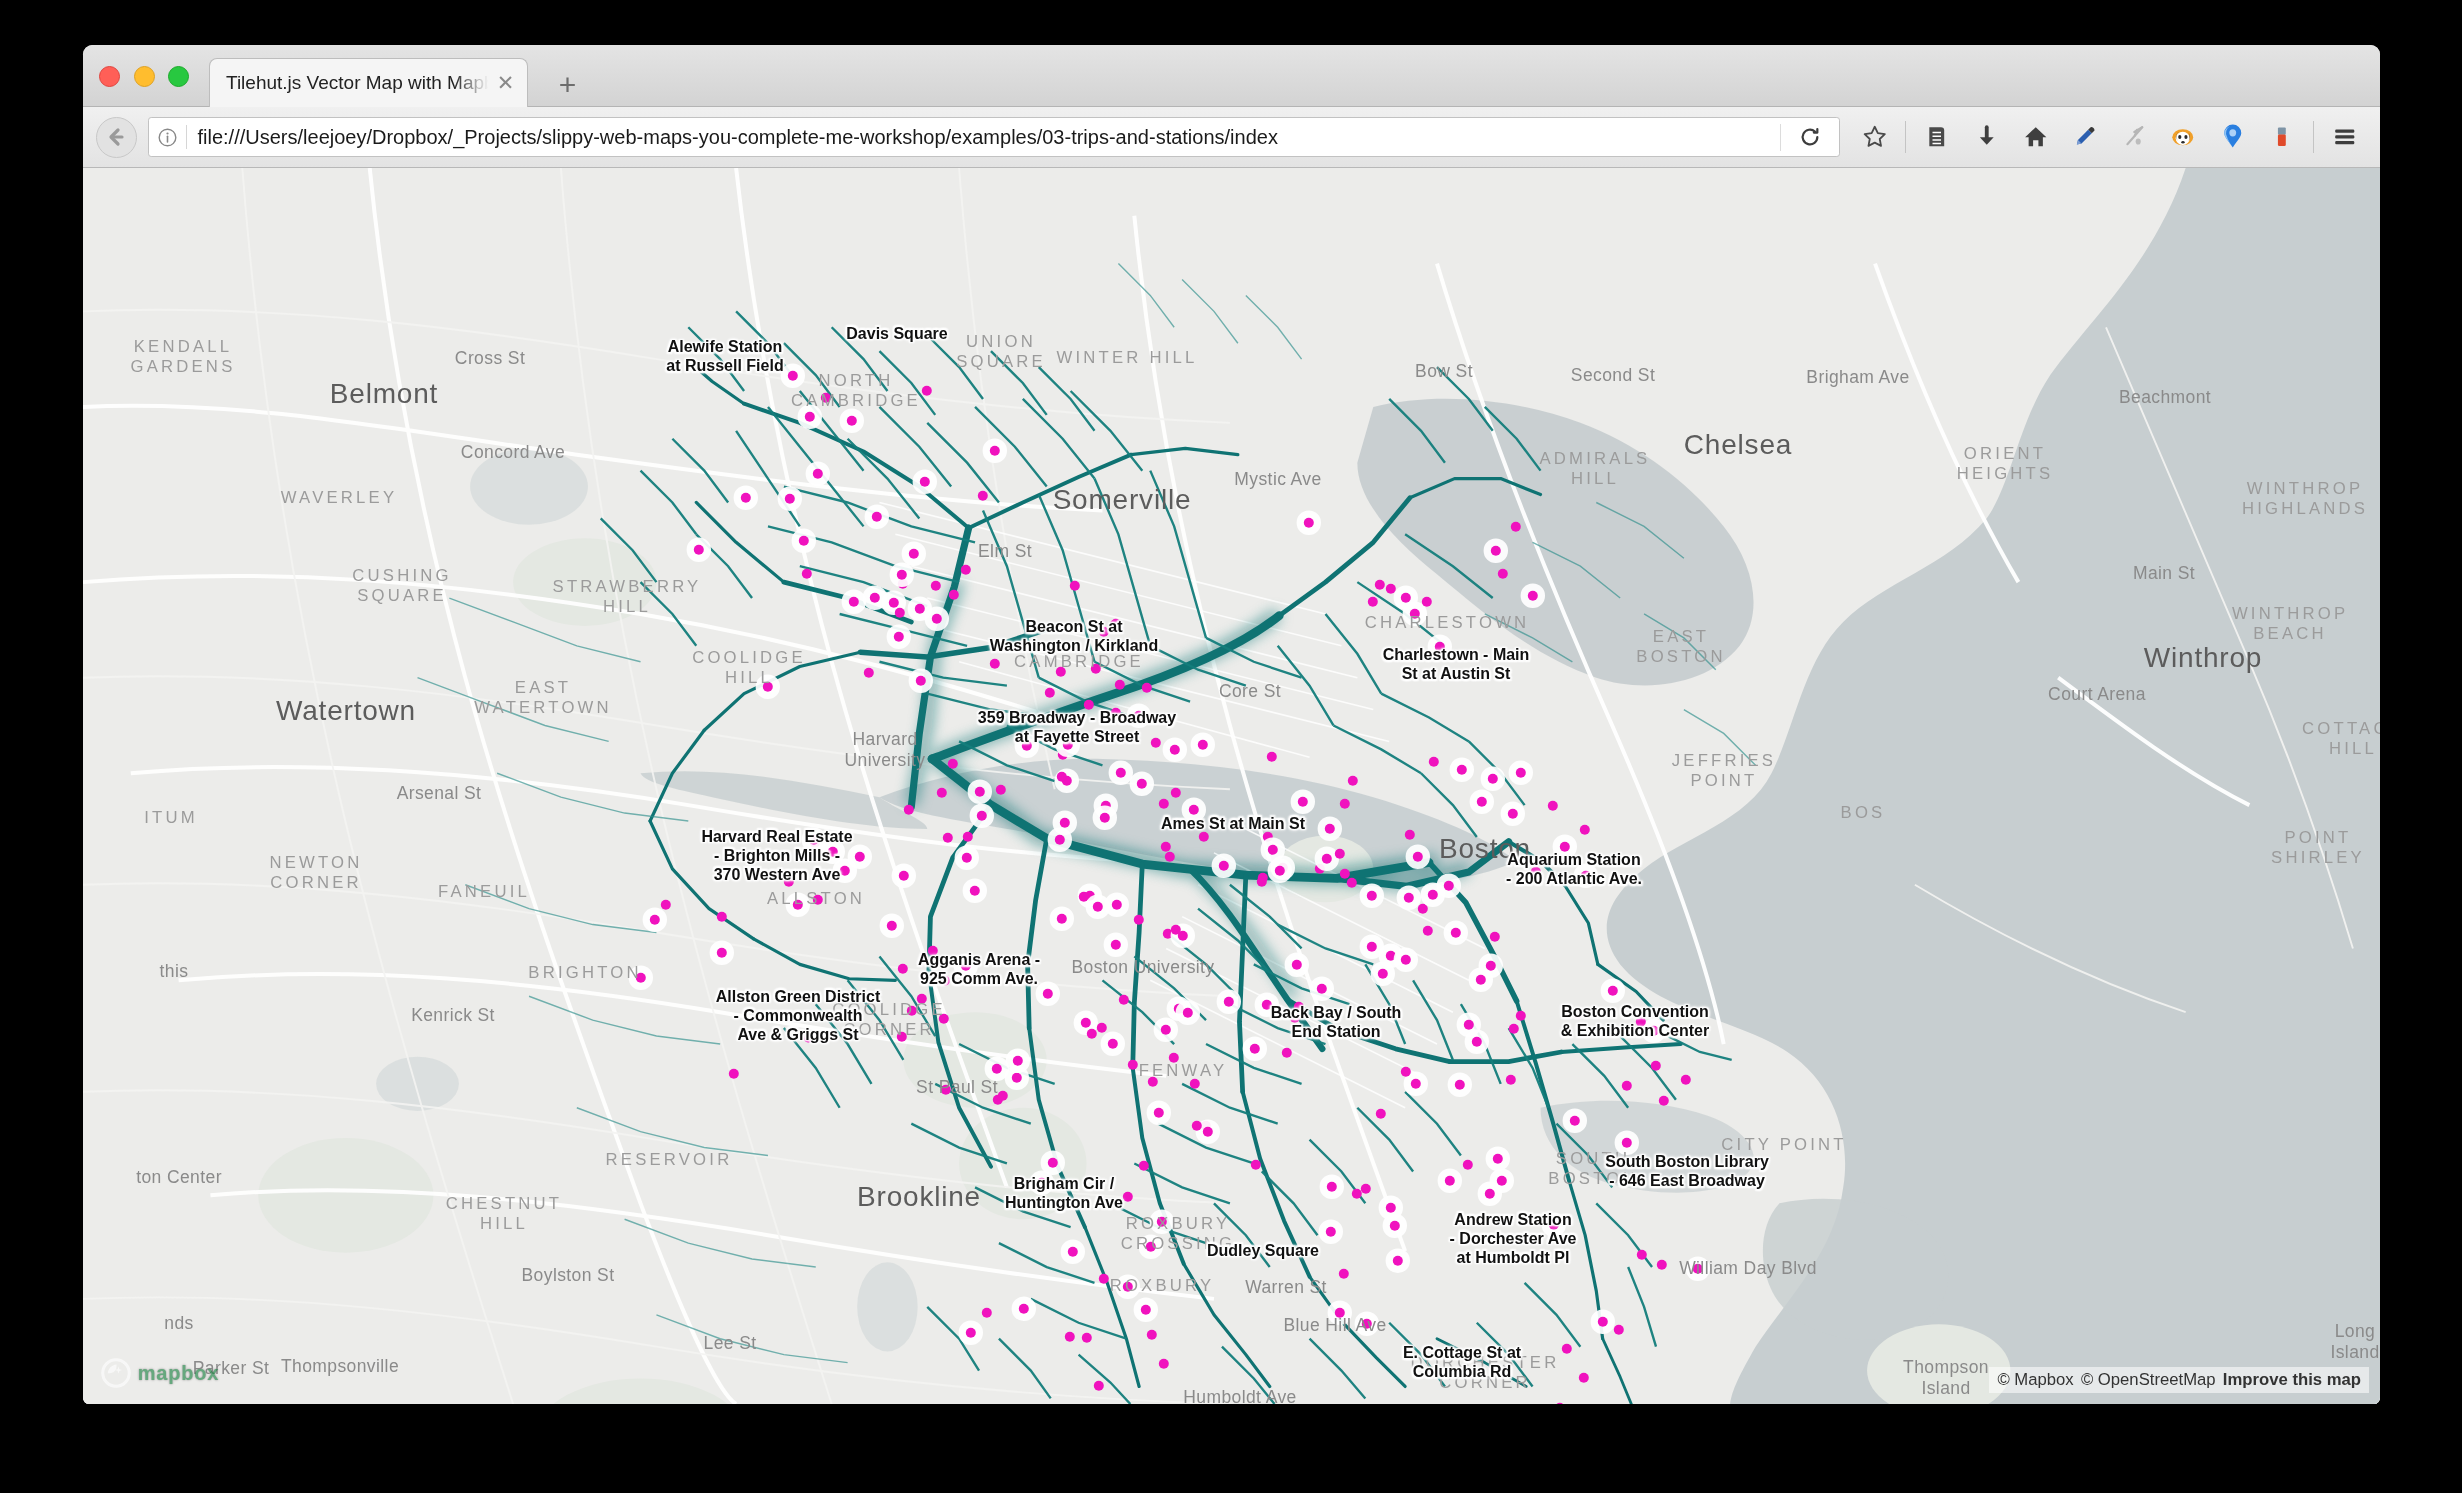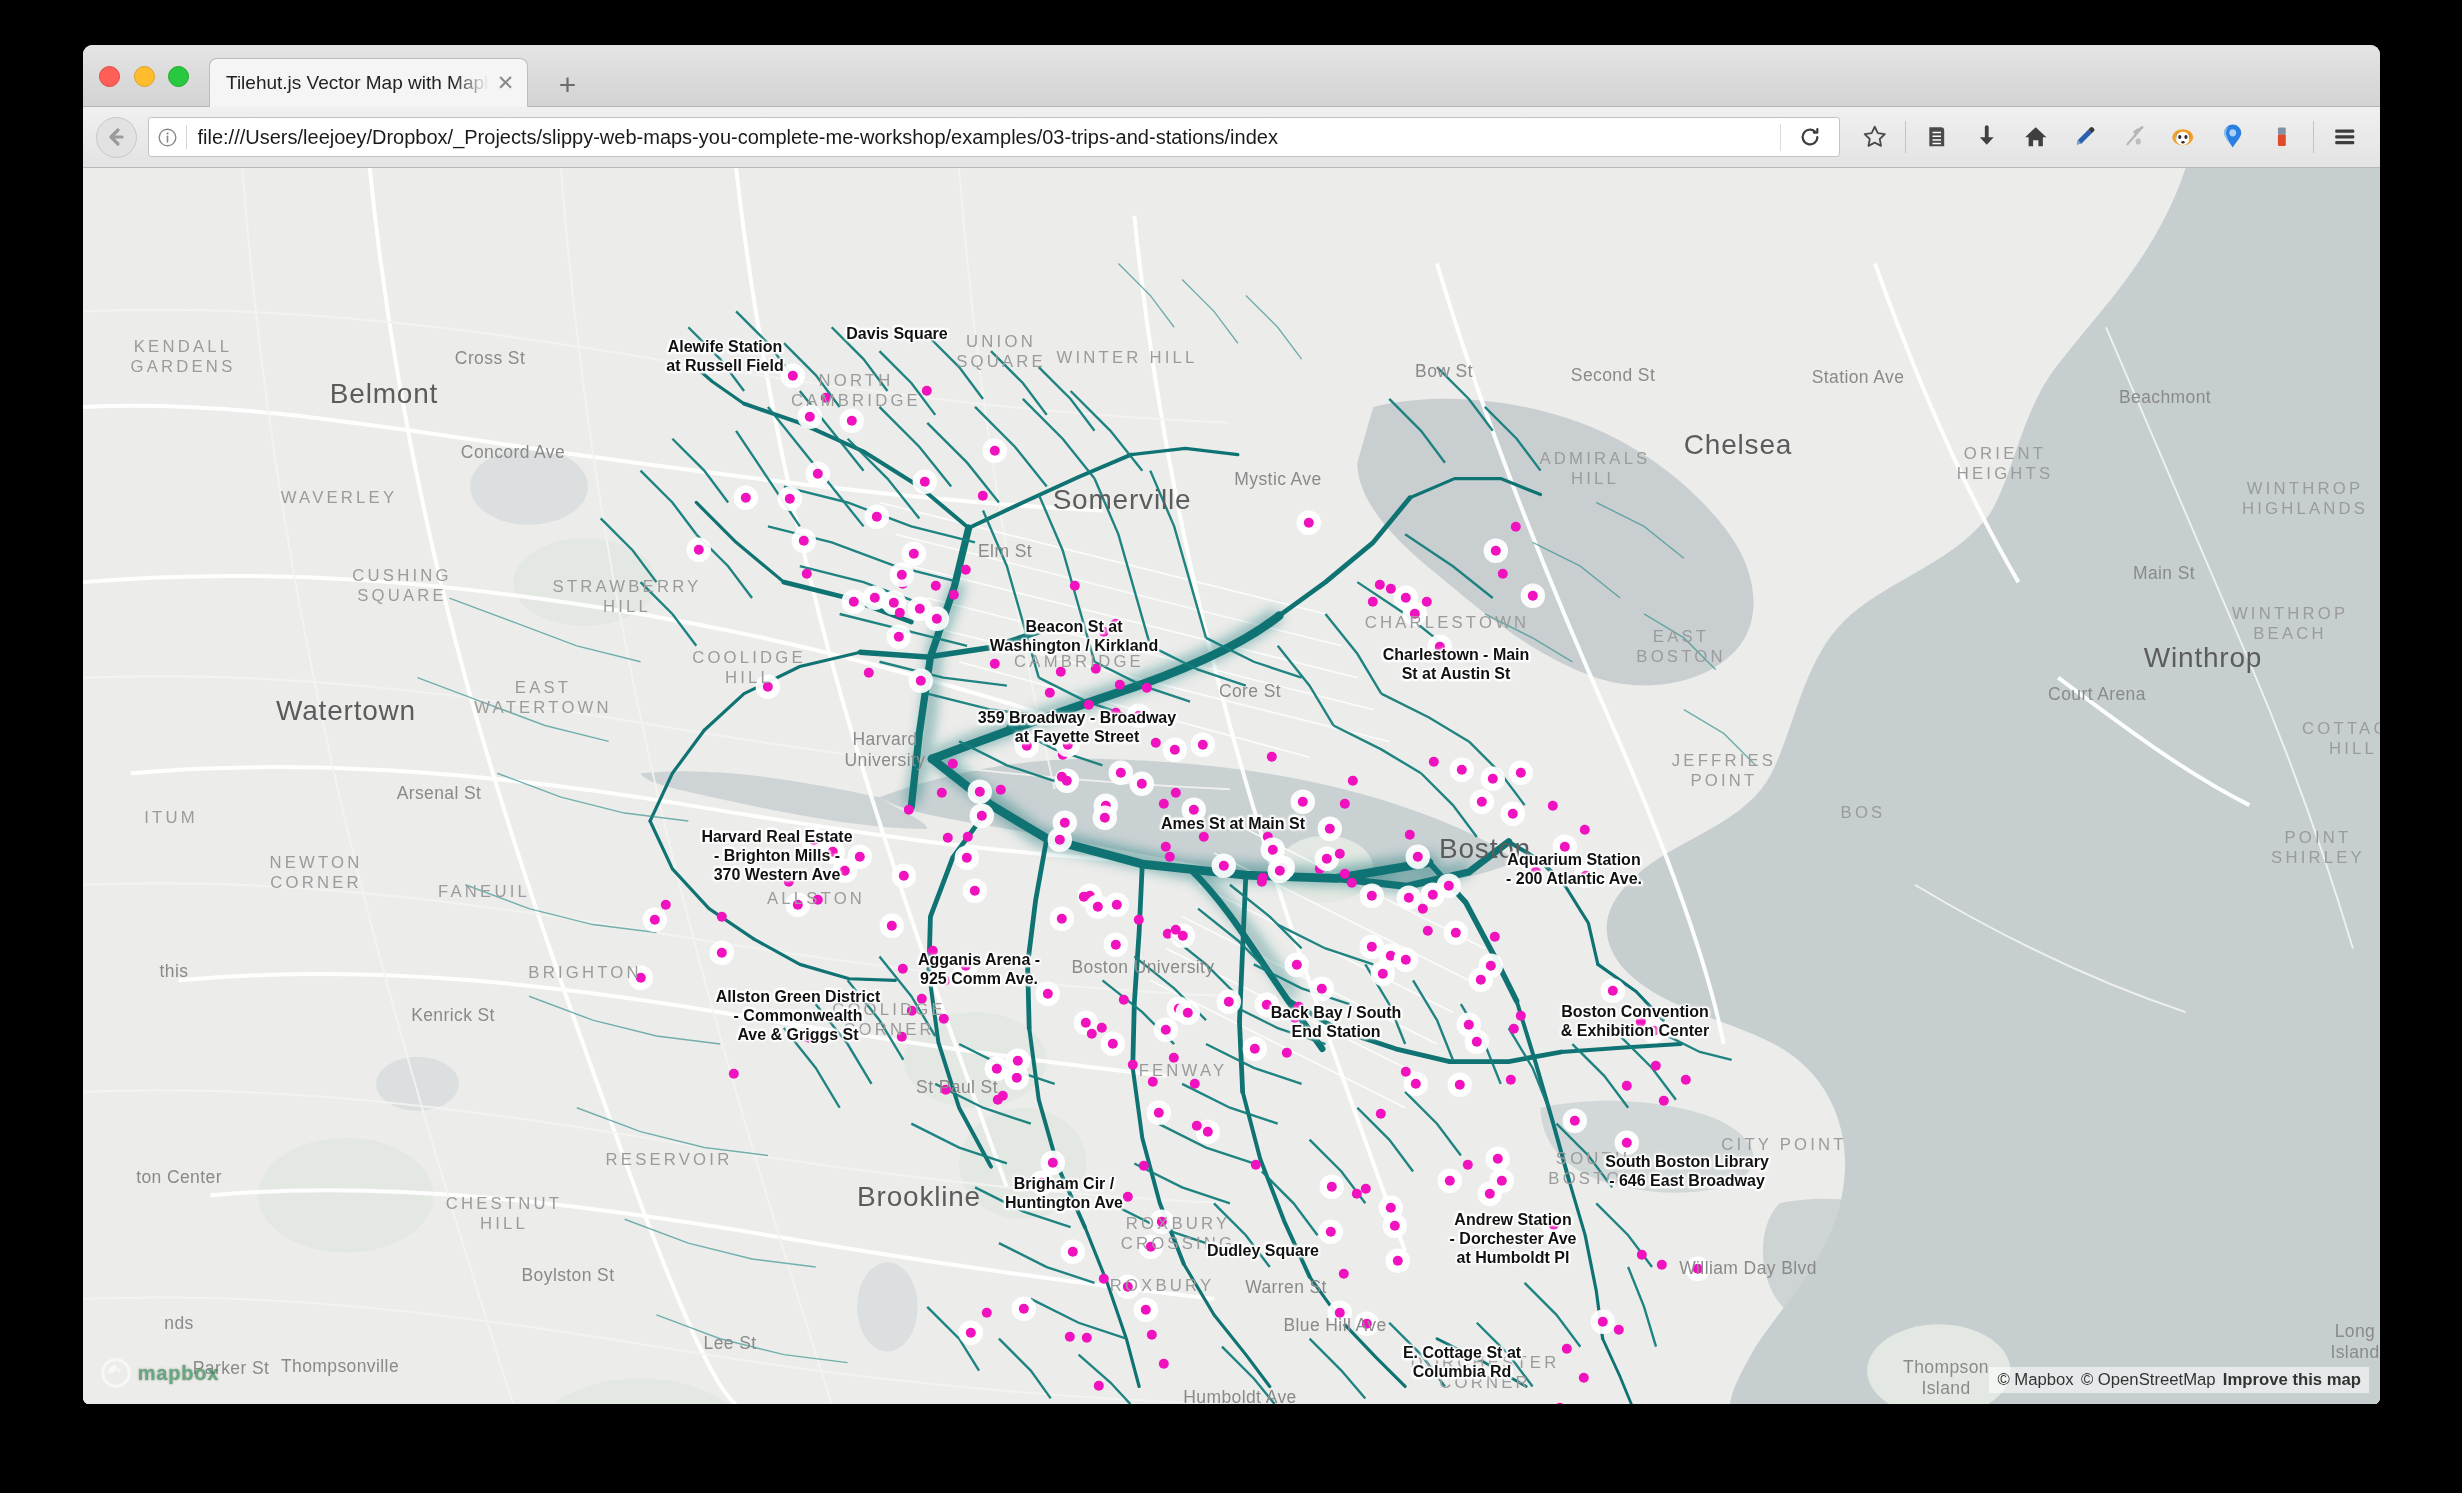--- a/index.html
+++ b/index.html
@@ -949,21 +949,21 @@
 University</div>
         <div class="placelabel mixed" style="left: 1060px; top: 799px; white-space: pre-line; text-align: center;">Boston University</div>
         <div class="placelabel mixed" style="left: 430px; top: 284px; white-space: pre-line; text-align: center;">Concord Ave</div>
         <div class="placelabel mixed" style="left: 356px; top: 625px; white-space: pre-line; text-align: center;">Arsenal St</div>
         <div class="placelabel mixed" style="left: 485px; top: 1107px; white-space: pre-line; text-align: center;">Boylston St</div>
         <div class="placelabel mixed" style="left: 96px; top: 1009px; white-space: pre-line; text-align: center;">ton Center</div>
         <div class="placelabel mixed" style="left: 96px; top: 1155px; white-space: pre-line; text-align: center;">nds</div>
         <div class="placelabel mixed" style="left: 91px; top: 803px; white-space: pre-line; text-align: center;">this</div>
         <div class="placelabel" style="left: 88px; top: 650px; white-space: pre-line; text-align: center;">ITUM</div>
         <div class="placelabel mixed" style="left: 1195px; top: 311px; white-space: pre-line; text-align: center;">Mystic Ave</div>
-        <div class="placelabel mixed" style="left: 1775px; top: 209px; white-space: pre-line; text-align: center;">Station Ave</div>
+        <div class="placelabel mixed" style="left: 1775px; top: 209px; white-space: pre-line; text-align: center;">Brigham Ave</div>
         <div class="placelabel mixed" style="left: 1665px; top: 1100px; white-space: pre-line; text-align: center;">William Day Blvd</div>
         <div class="placelabel mixed" style="left: 1252px; top: 1157px; white-space: pre-line; text-align: center;">Blue Hill Ave</div>
         <div class="placelabel mixed" style="left: 1157px; top: 1229px; white-space: pre-line; text-align: center;">Humboldt Ave</div>
         <div class="placelabel mixed" style="left: 1203px; top: 1119px; white-space: pre-line; text-align: center;">Warren St</div>
         <div class="placelabel mixed" style="left: 874px; top: 919px; white-space: pre-line; text-align: center;">St Paul St</div>
         <div class="placelabel mixed" style="left: 647px; top: 1175px; white-space: pre-line; text-align: center;">Lee St</div>
         <div class="placelabel mixed" style="left: 148px; top: 1200px; white-space: pre-line; text-align: center;">Parker St</div>
         <div class="placelabel mixed" style="left: 1361px; top: 203px; white-space: pre-line; text-align: center;">Bow St</div>
         <div class="placelabel mixed" style="left: 1530px; top: 207px; white-space: pre-line; text-align: center;">Second St</div>
         <div class="placelabel mixed" style="left: 407px; top: 190px; white-space: pre-line; text-align: center;">Cross St</div>

